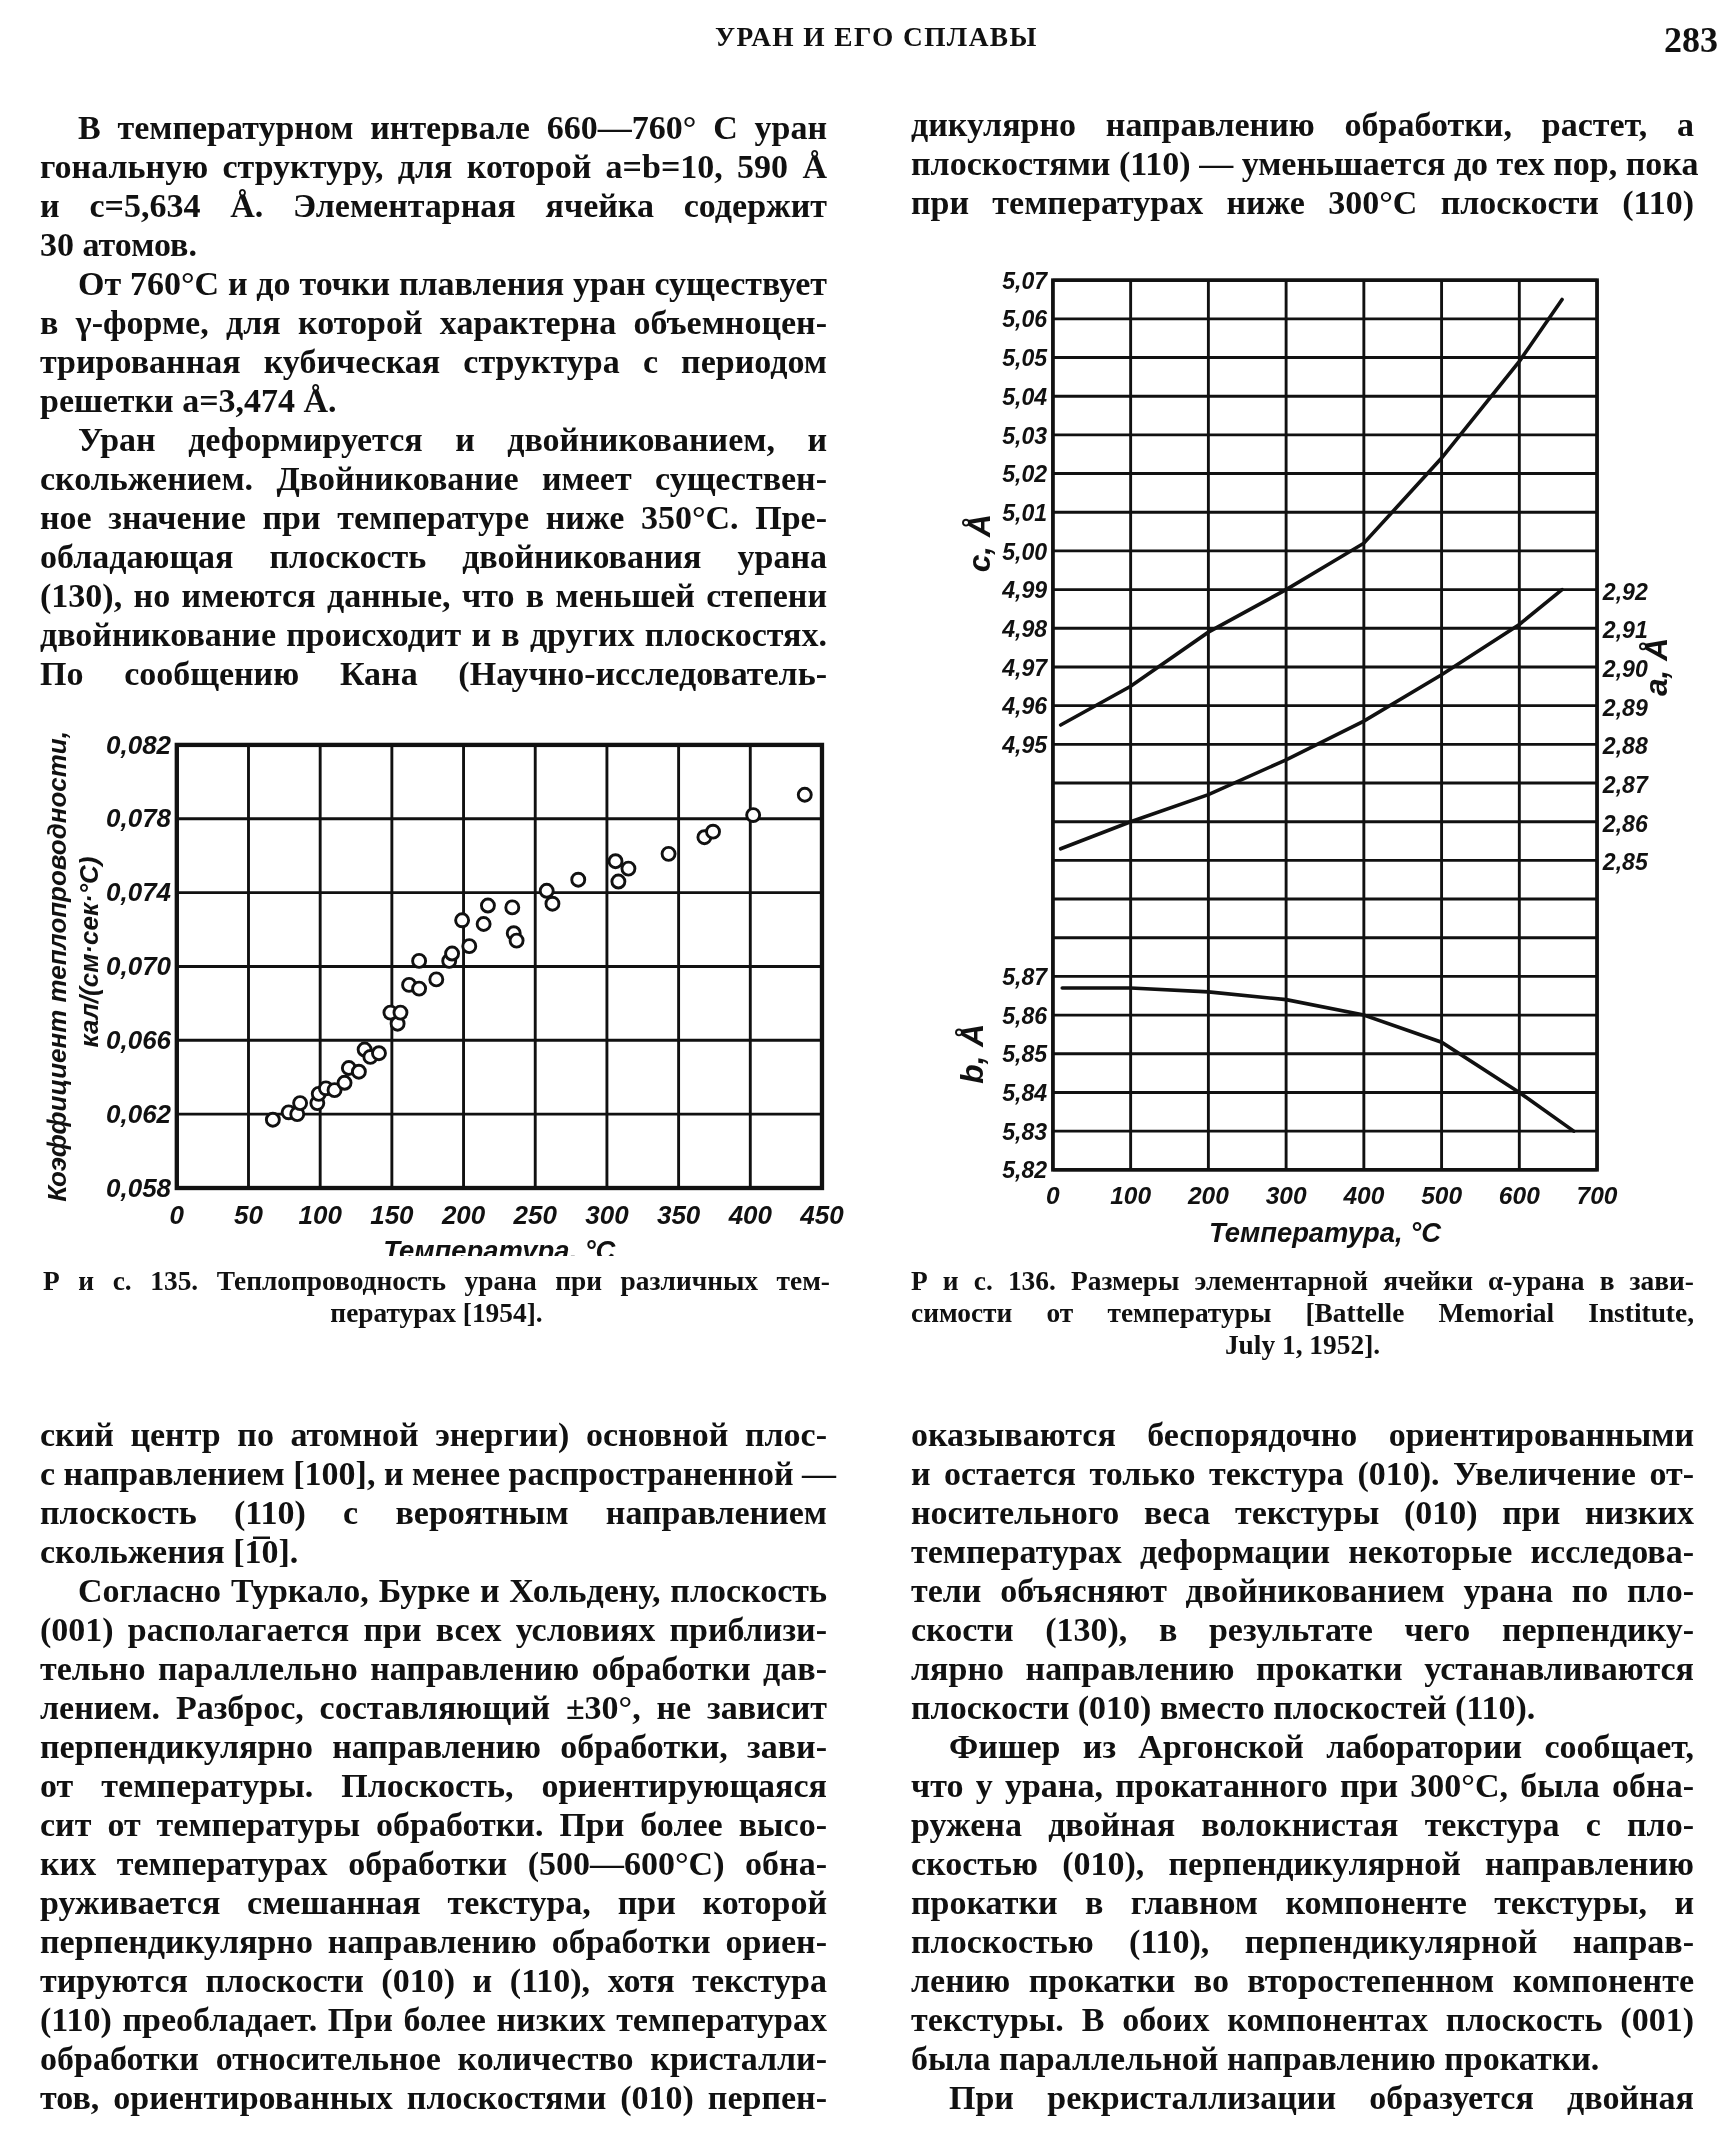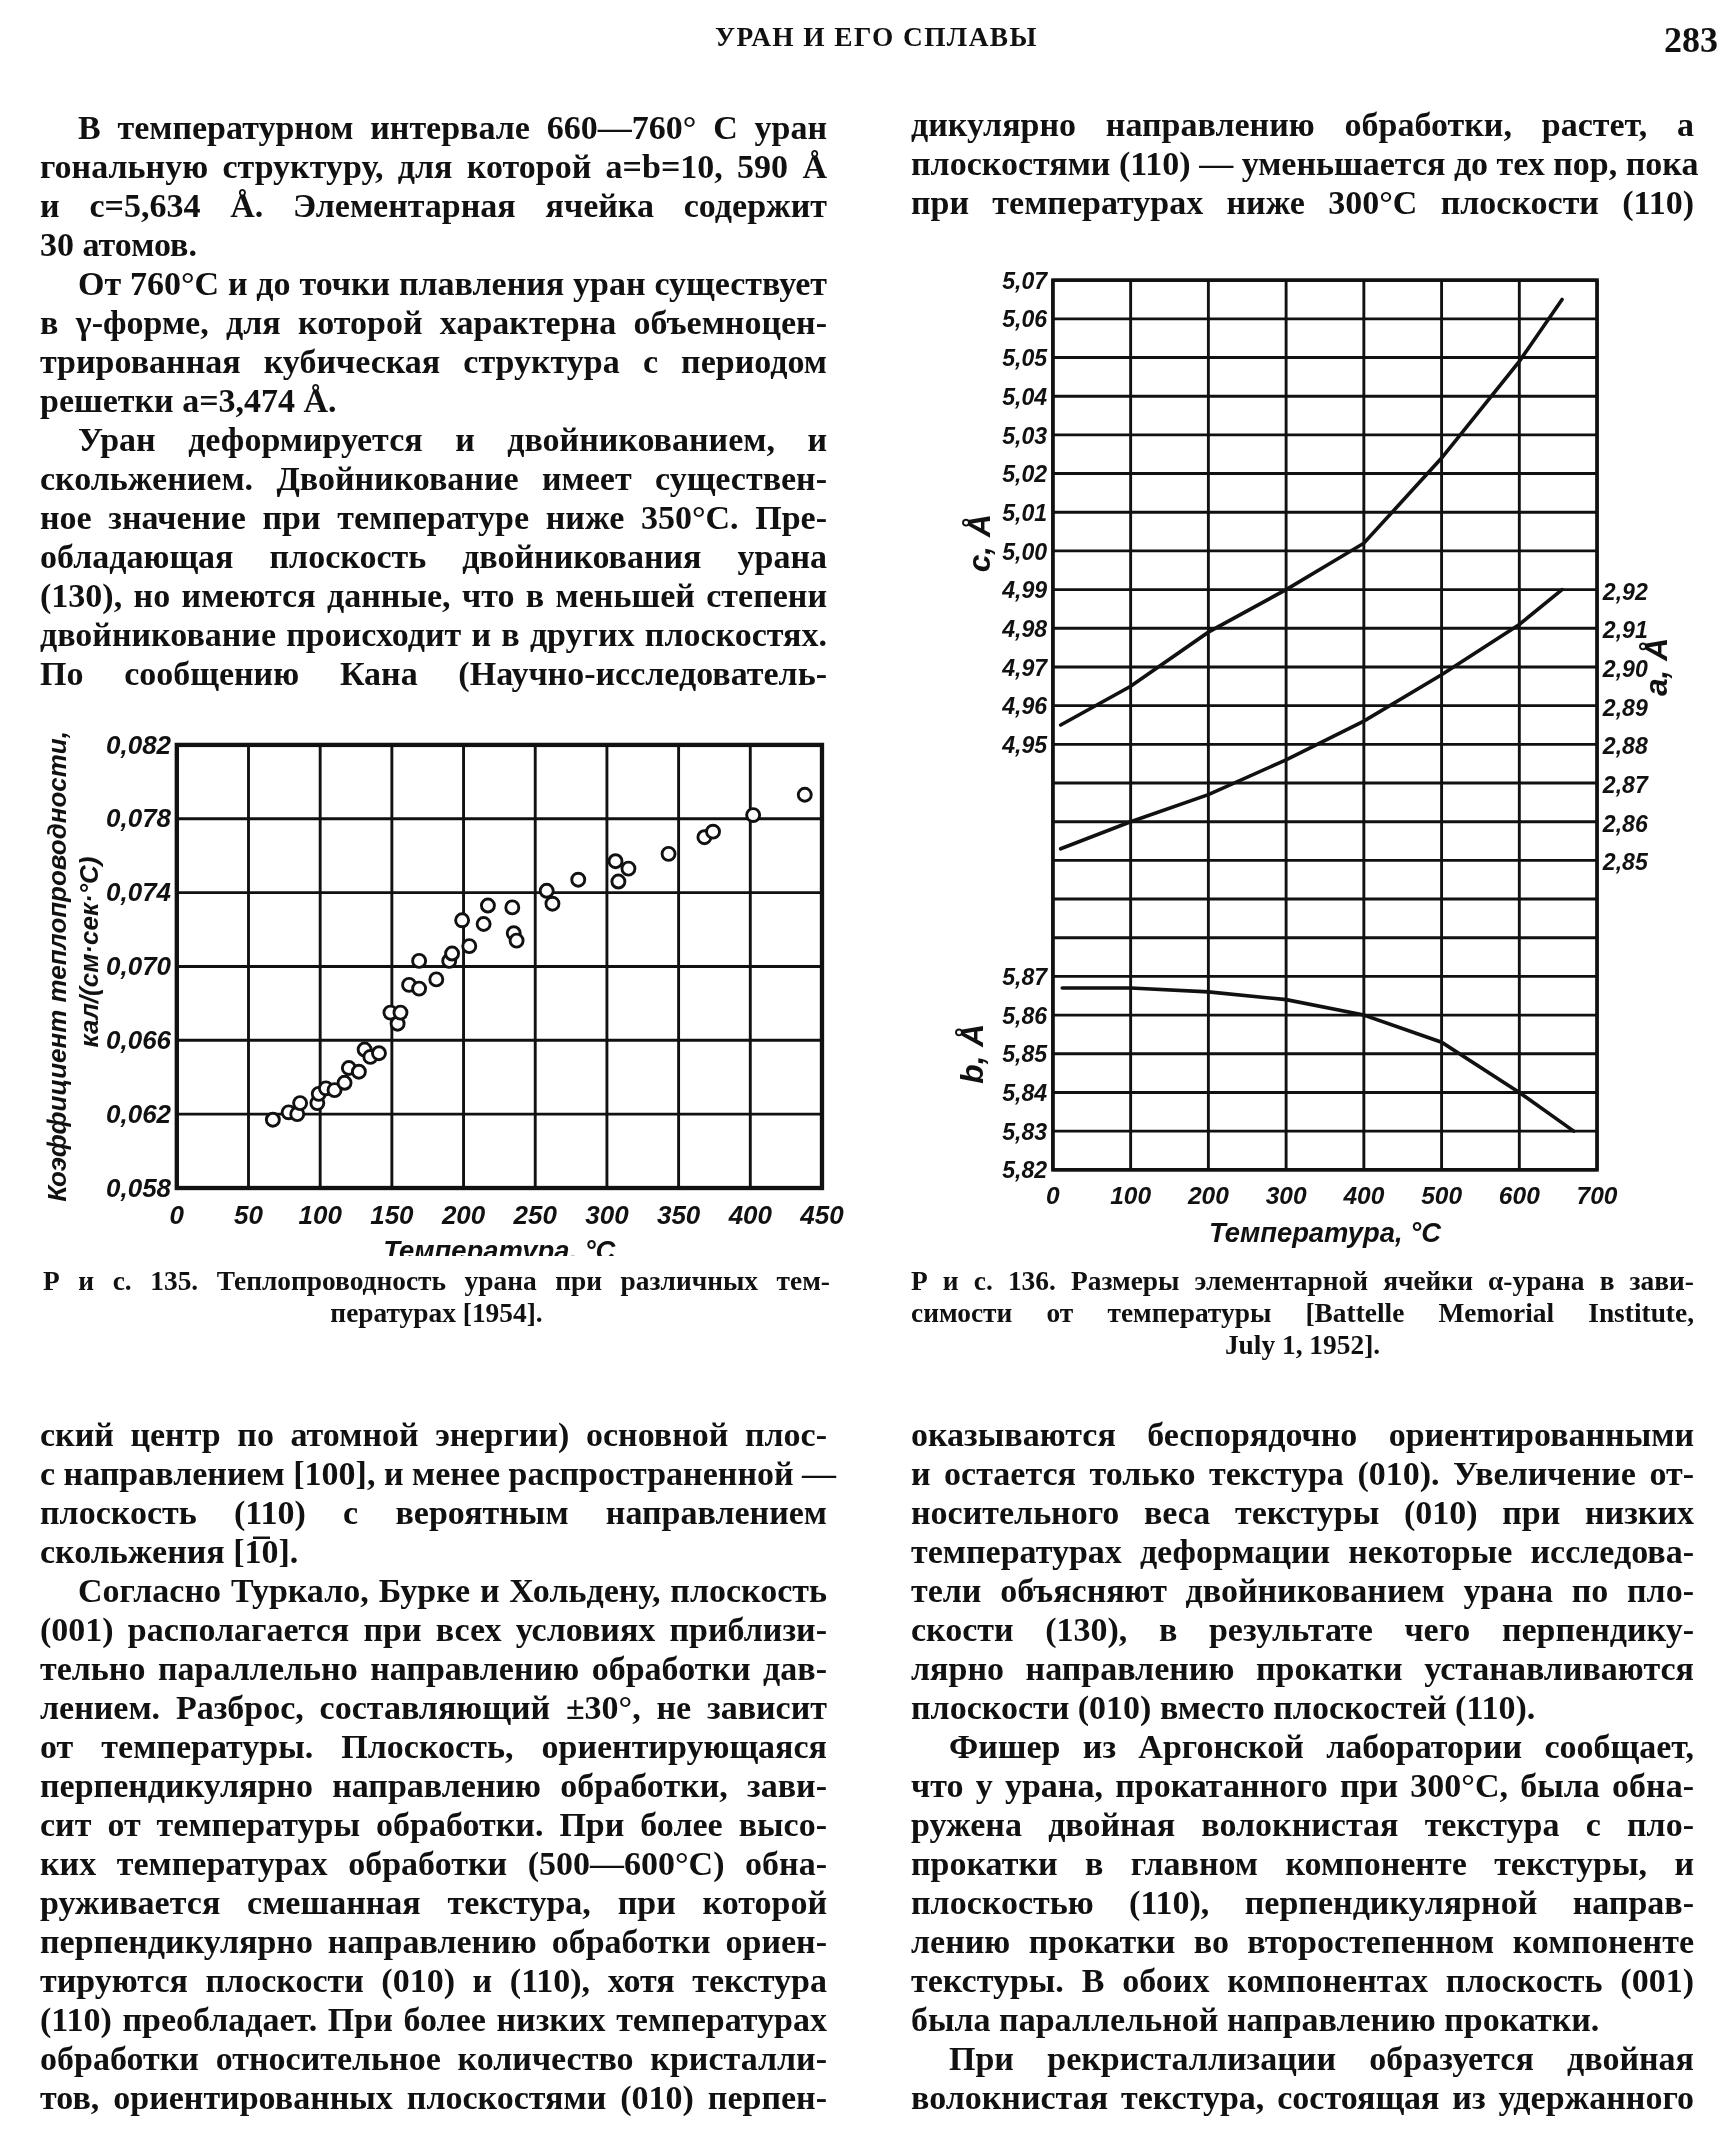--- a/index.html
+++ b/index.html
@@ -47,22 +47,22 @@
   </div>
 <div class="col" id="col-lb" style="left:40px;top:1415px;width:787px;">
     <span class="ln">ский центр по атомной энергии) основной плос-</span>
     <span class="ln">с направлением [100], и менее распространенной —</span>
     <span class="ln">плоскость (110) с вероятным направлением</span>
     <span class="ln last">скольжения [1̅0].</span>
     <span class="ln ind">Согласно Туркало, Бурке и Хольдену, плоскость</span>
     <span class="ln">(001) располагается при всех условиях приблизи-</span>
     <span class="ln">тельно параллельно направлению обработки дав-</span>
     <span class="ln">лением. Разброс, составляющий ±30°, не зависит</span>
+    <span class="ln">перпендикулярно направлению обработки, зави-</span>
     <span class="ln">от температуры. Плоскость, ориентирующаяся</span>
-    <span class="ln">перпендикулярно направлению обработки, зави-</span>
     <span class="ln">сит от температуры обработки. При более высо-</span>
     <span class="ln">ких температурах обработки (500—600°С) обна-</span>
     <span class="ln">руживается смешанная текстура, при которой</span>
     <span class="ln">перпендикулярно направлению обработки ориен-</span>
     <span class="ln">тируются плоскости (010) и (110), хотя текстура</span>
     <span class="ln">(110) преобладает. При более низких температурах</span>
     <span class="ln">обработки относительное количество кристалли-</span>
     <span class="ln">тов, ориентированных плоскостями (010) перпен-</span>
   </div>
 <div class="col" id="col-rb" style="left:911px;top:1415px;width:783px;">
@@ -70,20 +70,21 @@
     <span class="ln">и остается только текстура (010). Увеличение от-</span>
     <span class="ln">носительного веса текстуры (010) при низких</span>
     <span class="ln">температурах деформации некоторые исследова-</span>
     <span class="ln">тели объясняют двойникованием урана по пло-</span>
     <span class="ln">скости (130), в результате чего перпендику-</span>
     <span class="ln">лярно направлению прокатки устанавливаются</span>
     <span class="ln last">плоскости (010) вместо плоскостей (110).</span>
     <span class="ln ind">Фишер из Аргонской лаборатории сообщает,</span>
     <span class="ln">что у урана, прокатанного при 300°С, была обна-</span>
     <span class="ln">ружена двойная волокнистая текстура с пло-</span>
+    <span class="ln">скостью (010), перпендикулярной направлению</span>
     <span class="ln">прокатки в главном компоненте текстуры, и</span>
     <span class="ln">плоскостью (110), перпендикулярной направ-</span>
     <span class="ln">лению прокатки во второстепенном компоненте</span>
     <span class="ln">текстуры. В обоих компонентах плоскость (001)</span>
     <span class="ln last">была параллельной направлению прокатки.</span>
     <span class="ln ind">При рекристаллизации образуется двойная</span>
     <span class="ln">волокнистая текстура, состоящая из удержанного</span>
   </div>
 
 <div class="cap" id="cap135" style="left:43px;top:1265px;width:787px;">

